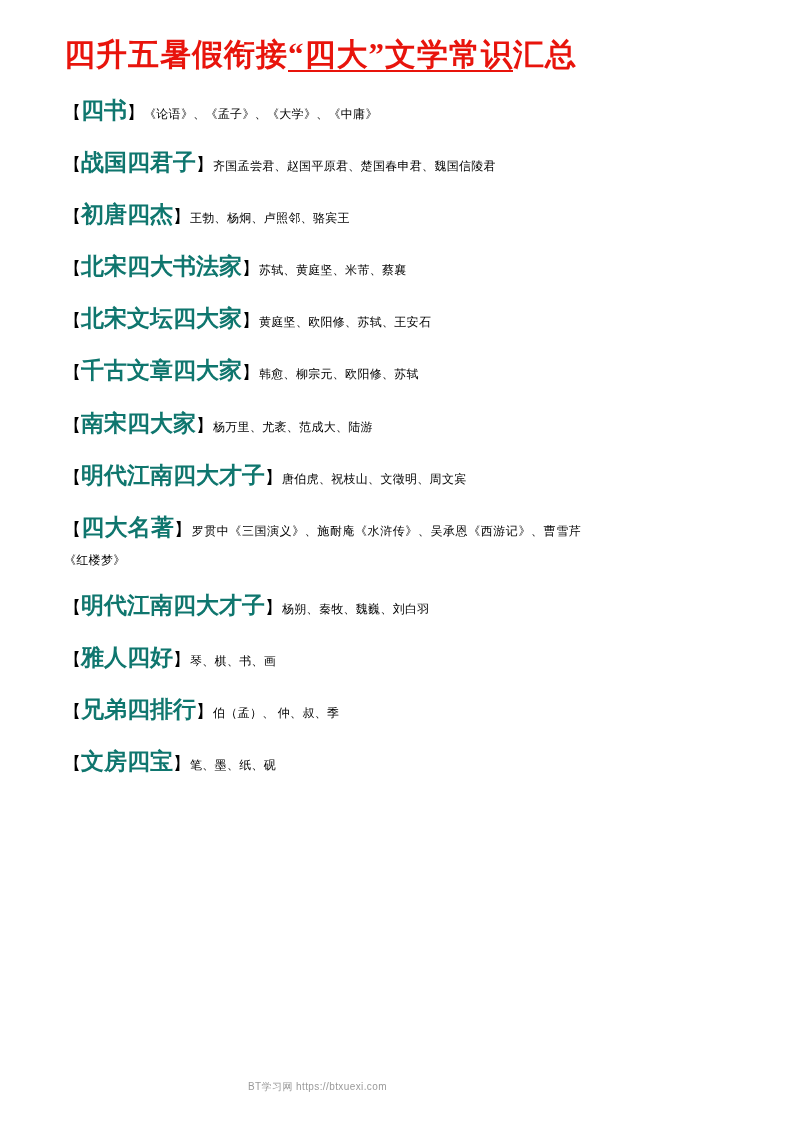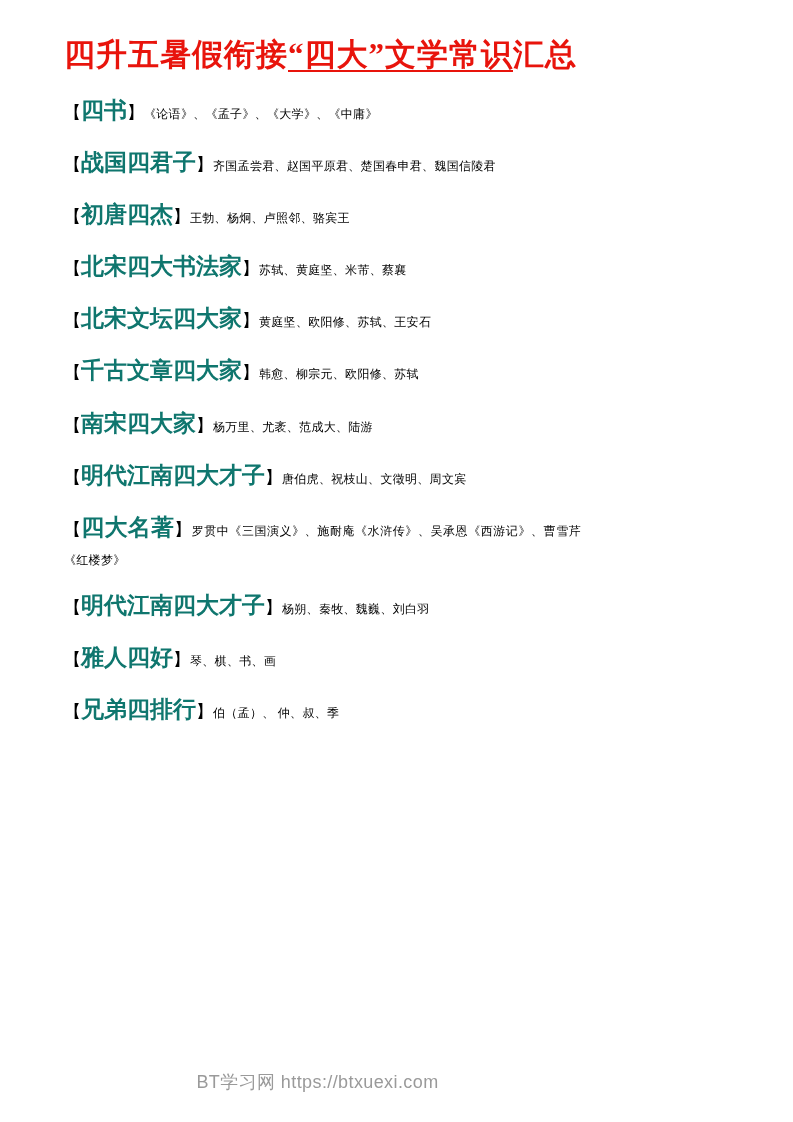--- a/index.html
+++ b/index.html
@@ -68,21 +68,21 @@
     letter-spacing: 0.3px;
   }
 
   
   .footer {
     position: absolute;
     left: 0;
     right: 0;
     bottom: 28px;
     text-align: center;
-    font-size: 18px;
+    font-size: 10px;
     color: #9a9a9a;
     font-family: "Liberation Sans", sans-serif;
     letter-spacing: 0.4px;
   }
 </style>
 </head>
 <body>
 
 <div class="page">
 
@@ -139,18 +139,21 @@
     <p class="entry">
       <span class="bracket">【</span><span class="term">雅人四好</span><span class="bracket">】</span><span class="detail">琴、棋、书、画</span>
     </p>
 
     <p class="entry">
       <span class="bracket">【</span><span class="term">兄弟四排行</span><span class="bracket">】</span><span class="detail">伯（孟）、 仲、叔、季</span>
     </p>
 
 
 
+    <p class="entry">
+      <span class="bracket">【</span><span class="term">文房四宝</span><span class="bracket">】</span><span class="detail">笔、墨、纸、砚</span>
+    </p>
 
   </div>
 
   <div class="footer">BT学习网 https://btxuexi.com</div>
 
 </div>
 
 </body></html>

